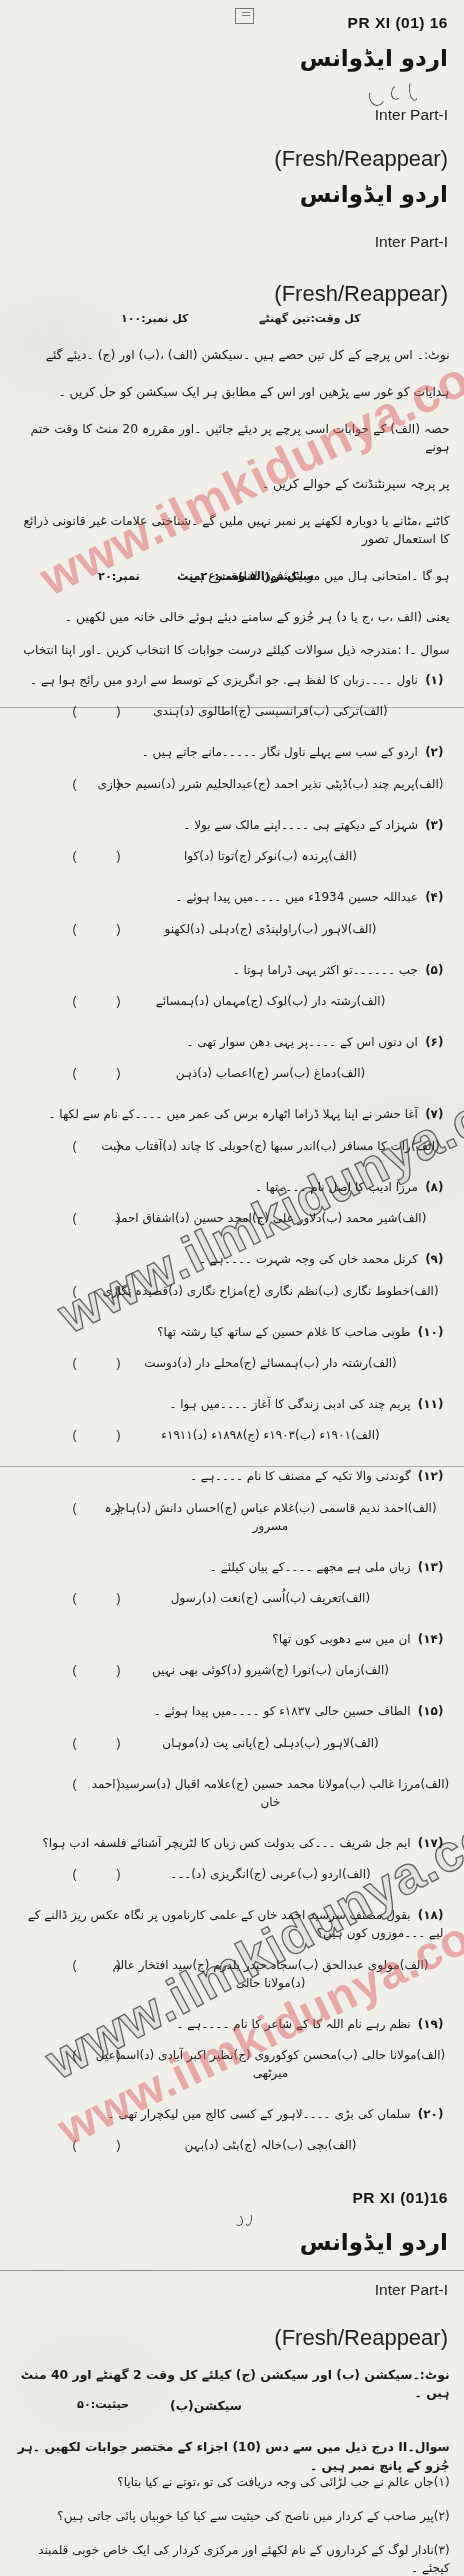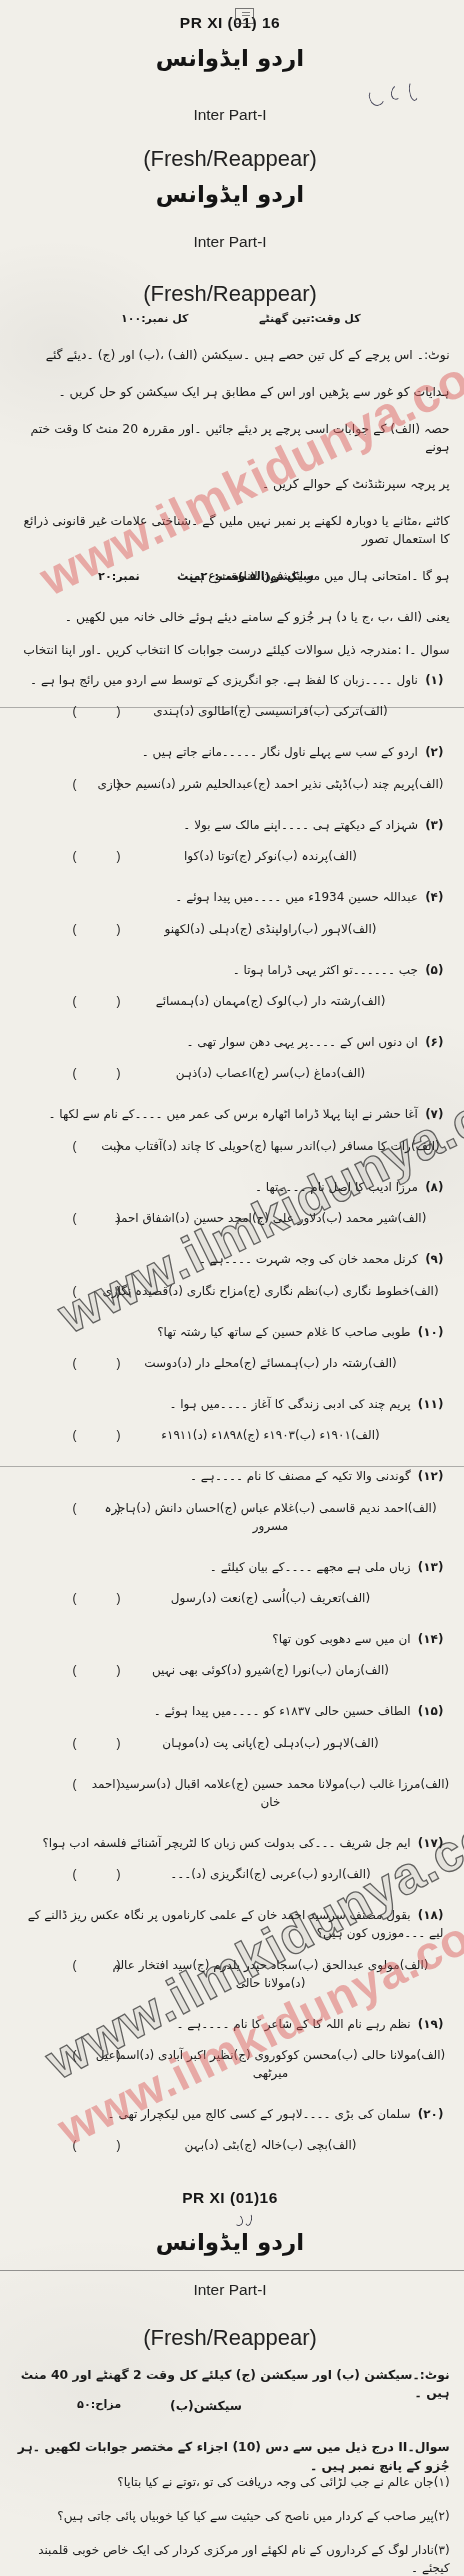--- a/index.html
+++ b/index.html
@@ -8,21 +8,21 @@
     background:#f1efe9;
     background-image:
       radial-gradient(ellipse 206px 155px at 12% 9%, rgba(0,0,0,0.04), transparent 70%),
       radial-gradient(ellipse 258px 196px at 88% 30%, rgba(0,0,0,0.035), transparent 70%),
       radial-gradient(ellipse 309px 216px at 20% 62%, rgba(0,0,0,0.03), transparent 70%),
       radial-gradient(ellipse 268px 206px at 80% 88%, rgba(0,0,0,0.04), transparent 70%);
     overflow:hidden;
     color:#1b1b1b;
   }
   .abs{position:absolute;}
-  .c{position:absolute;left:0;right:4px;text-align:center;}
+  .c{position:absolute;left:0;right:16px;text-align:right;}
   .latin{font-family:"Liberation Sans",sans-serif;}
   .urdu{font-family:"DejaVu Sans",sans-serif;direction:rtl;}
   .t-code{font-size:15.5px;font-weight:600;letter-spacing:0.5px;color:#161616;}
   .t-urdu{font-size:23px;font-weight:700;color:#141414;}
   .t-part{font-size:15.5px;font-weight:500;color:#222;}
   .t-sess{font-size:22px;font-weight:500;color:#222;}
   .meta{position:absolute;font-size:11px;font-weight:700;white-space:nowrap;}
   .block{position:absolute;left:14.4px;right:14.4px;z-index:1;}
   .nline{font-size:12.4px;line-height:18px;margin-bottom:19px;text-align:right;font-weight:500;}
   .iline{font-size:12.4px;line-height:18.5px;margin-bottom:14.4px;text-align:right;font-weight:500;}
@@ -297,21 +297,21 @@
   <div class="c urdu t-urdu" style="top:2229px">اردو ایڈوانس</div>
   <div class="c latin t-part" style="top:2281px">Inter Part-I</div>
   <div class="c latin t-sess" style="top:2325px">(Fresh/Reappear)</div>
 
   <div class="block urdu" style="top:2366px">
     <div class="nline" style="margin:0;font-weight:700">نوٹ:۔سیکشن (ب) اور سیکشن (ج) کیلئے کل وقت 2 گھنٹے اور 40 منٹ ہیں ۔</div>
   </div>
 
   <div class="urdu secrow" style="top:2398px">
     <span style="left:170px;font-size:12.4px">سیکشن(ب)</span>
-    <span style="left:77px">مزاح:۵۰</span>
+    <span style="left:77px">حیثیت:۵۰</span>
   </div>
 
   <div class="block urdu" style="top:2438px">
     <div class="qhead">سوال۔II درج ذیل میں سے دس (10) اجزاء کے مختصر جوابات لکھیں ۔ہر جُزو کے پانچ نمبر ہیں ۔</div>
   </div>
 
   <div class="block urdu" style="top:2473px">
 
   <div class="sline">(۱)جان عالم نے جب لڑائی کی وجہ دریافت کی تو ،توتے نے کیا بتایا؟</div>
       <div class="sline">(۲)پیر صاحب کے کردار میں ناصح کی حیثیت سے کیا کیا خوبیاں پائی جاتی ہیں؟</div>

